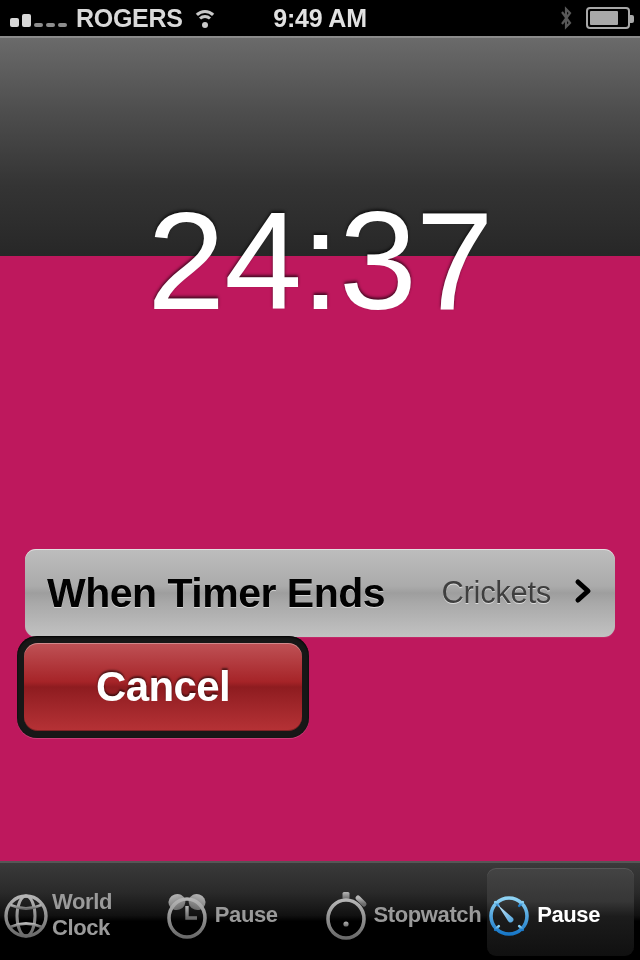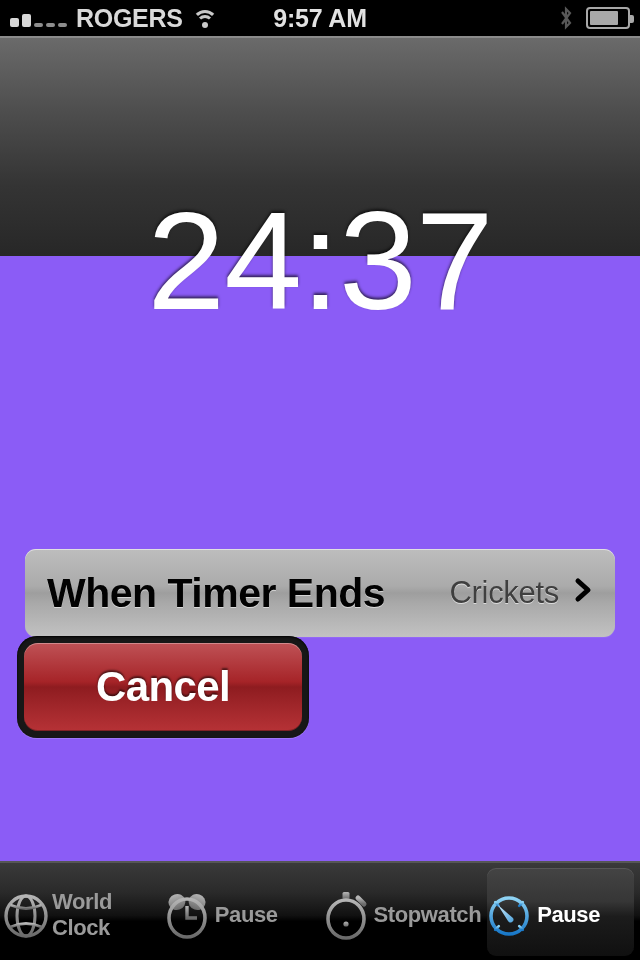--- a/index.html
+++ b/index.html
@@ -30,21 +30,21 @@
     color:#e2e2e2; font-size:25px; font-weight:bold; letter-spacing:-0.2px; }
   .sb-right{ position:absolute; right:10px; top:0; height:36px; display:flex; align-items:center; gap:12px; }
   .bt{ width:16px; height:24px; position:relative; }
   .bt svg{ display:block; }
   .batt{ width:44px; height:22px; border:2px solid #a8a8a8; border-radius:4px; position:relative; padding:2px; }
   .batt::after{ content:""; position:absolute; right:-6px; top:6px; width:4px; height:8px; background:#a8a8a8; border-radius:0 2px 2px 0; }
   .batt .fill{ height:100%; width:78%; background:#a8a8a8; border-radius:1px; }
 
   
   #content{
-    position:absolute; left:0; top:36px; width:640px; height:825px; background:#8b5cf6; overflow:hidden;
+    position:absolute; left:0; top:36px; width:640px; height:825px; background:#be185d; overflow:hidden;
   }
   #gradtop{
     position:absolute; left:0; top:0; width:640px; height:220px;
     background:linear-gradient(to bottom,#6b6b6b 0%,#4d4d4d 35%,#343434 68%,#272727 100%);
   }
   #gradtop::before{
     content:""; position:absolute; left:0; top:0; width:640px; height:2px;
     background:rgba(255,255,255,0.22);
   }
 
@@ -62,21 +62,21 @@
     border-radius:11px;
     background:linear-gradient(to bottom,#bdbdbd 0%,#ababab 42%,#9e9e9e 50%,#a9a9a9 62%,#c2c2c2 100%);
     box-shadow:inset 0 1px 0 rgba(255,255,255,0.55), 0 1px 1px rgba(255,255,255,0.08);
     display:flex; align-items:center; justify-content:space-between;
     padding:0 22px 0 22px; cursor:pointer;
   }
   #sound-label{
     color:#020202; font-size:41px; font-weight:bold; letter-spacing:-0.5px;
     text-shadow:0 1px 0 rgba(255,255,255,0.55);
   }
-  .sound-right{ display:flex; align-items:flex-start; gap:14px; }
+  .sound-right{ display:flex; align-items:center; gap:22px; }
   #sound-value{
     color:#3f3f3f; font-size:31px; font-weight:normal; letter-spacing:-0.3px;
     text-shadow:0 1px 0 rgba(255,255,255,0.6);
   }
   #sound-chevron{ color:#000; font-size:30px; font-weight:bold; line-height:30px; display:block; }
 
   
   .btn-row{ position:absolute; left:0; top:600px; width:640px; height:105px; }
   .btn{
     position:absolute; top:0; width:292px; height:102px;
@@ -146,21 +146,21 @@
           <i class="off"></i>
       </div>
       <div class="carrier">ROGERS</div>
       <div class="wifi">
         <div class="arc a3"></div>
         <div class="arc a2"></div>
         <div class="dot"></div>
       </div>
     </div>
 
-    <div class="sb-center">9:57 AM</div>
+    <div class="sb-center">9:49 AM</div>
 
     <div class="sb-right">
       <div class="bt">
         <svg width="16" height="24" viewBox="0 0 16 24">
           <path d="M4 6 L12 17 L8 21 L8 3 L12 7 L4 18" fill="none" stroke="#585858" stroke-width="2.2" stroke-linejoin="miter" stroke-linecap="butt"></path>
         </svg>
       </div>
       <div class="batt">
         <div class="fill"></div>
       </div>

